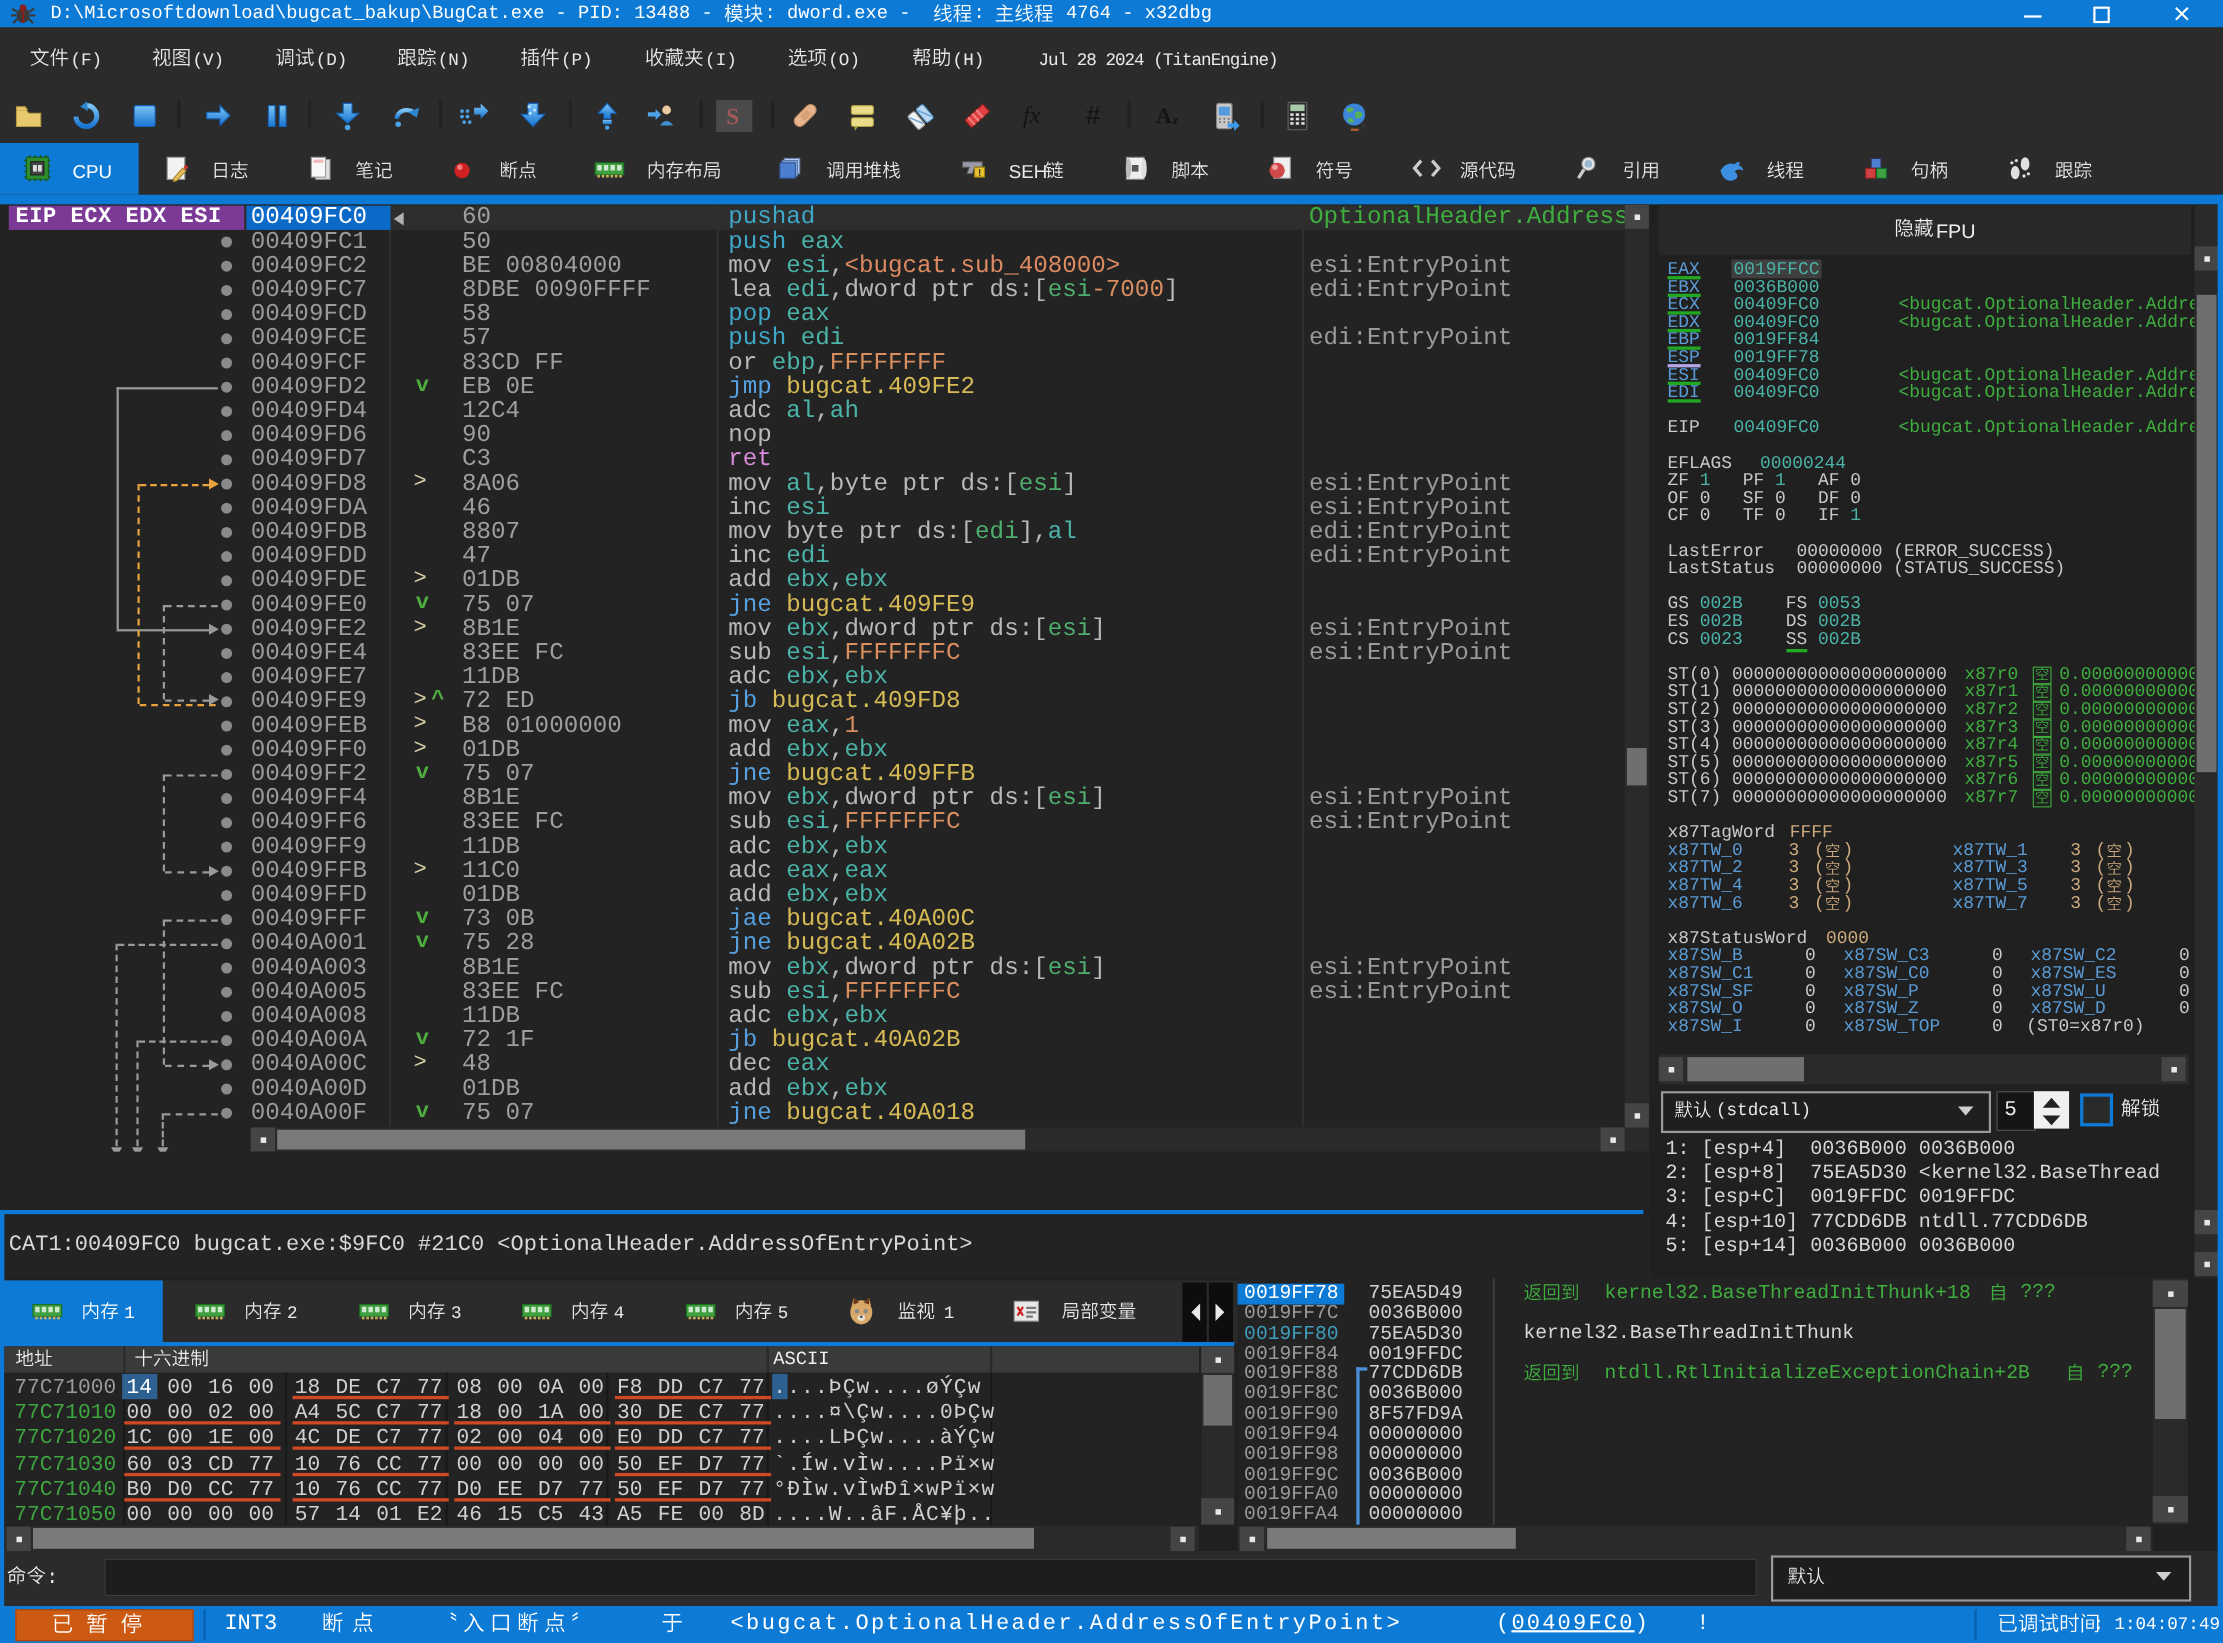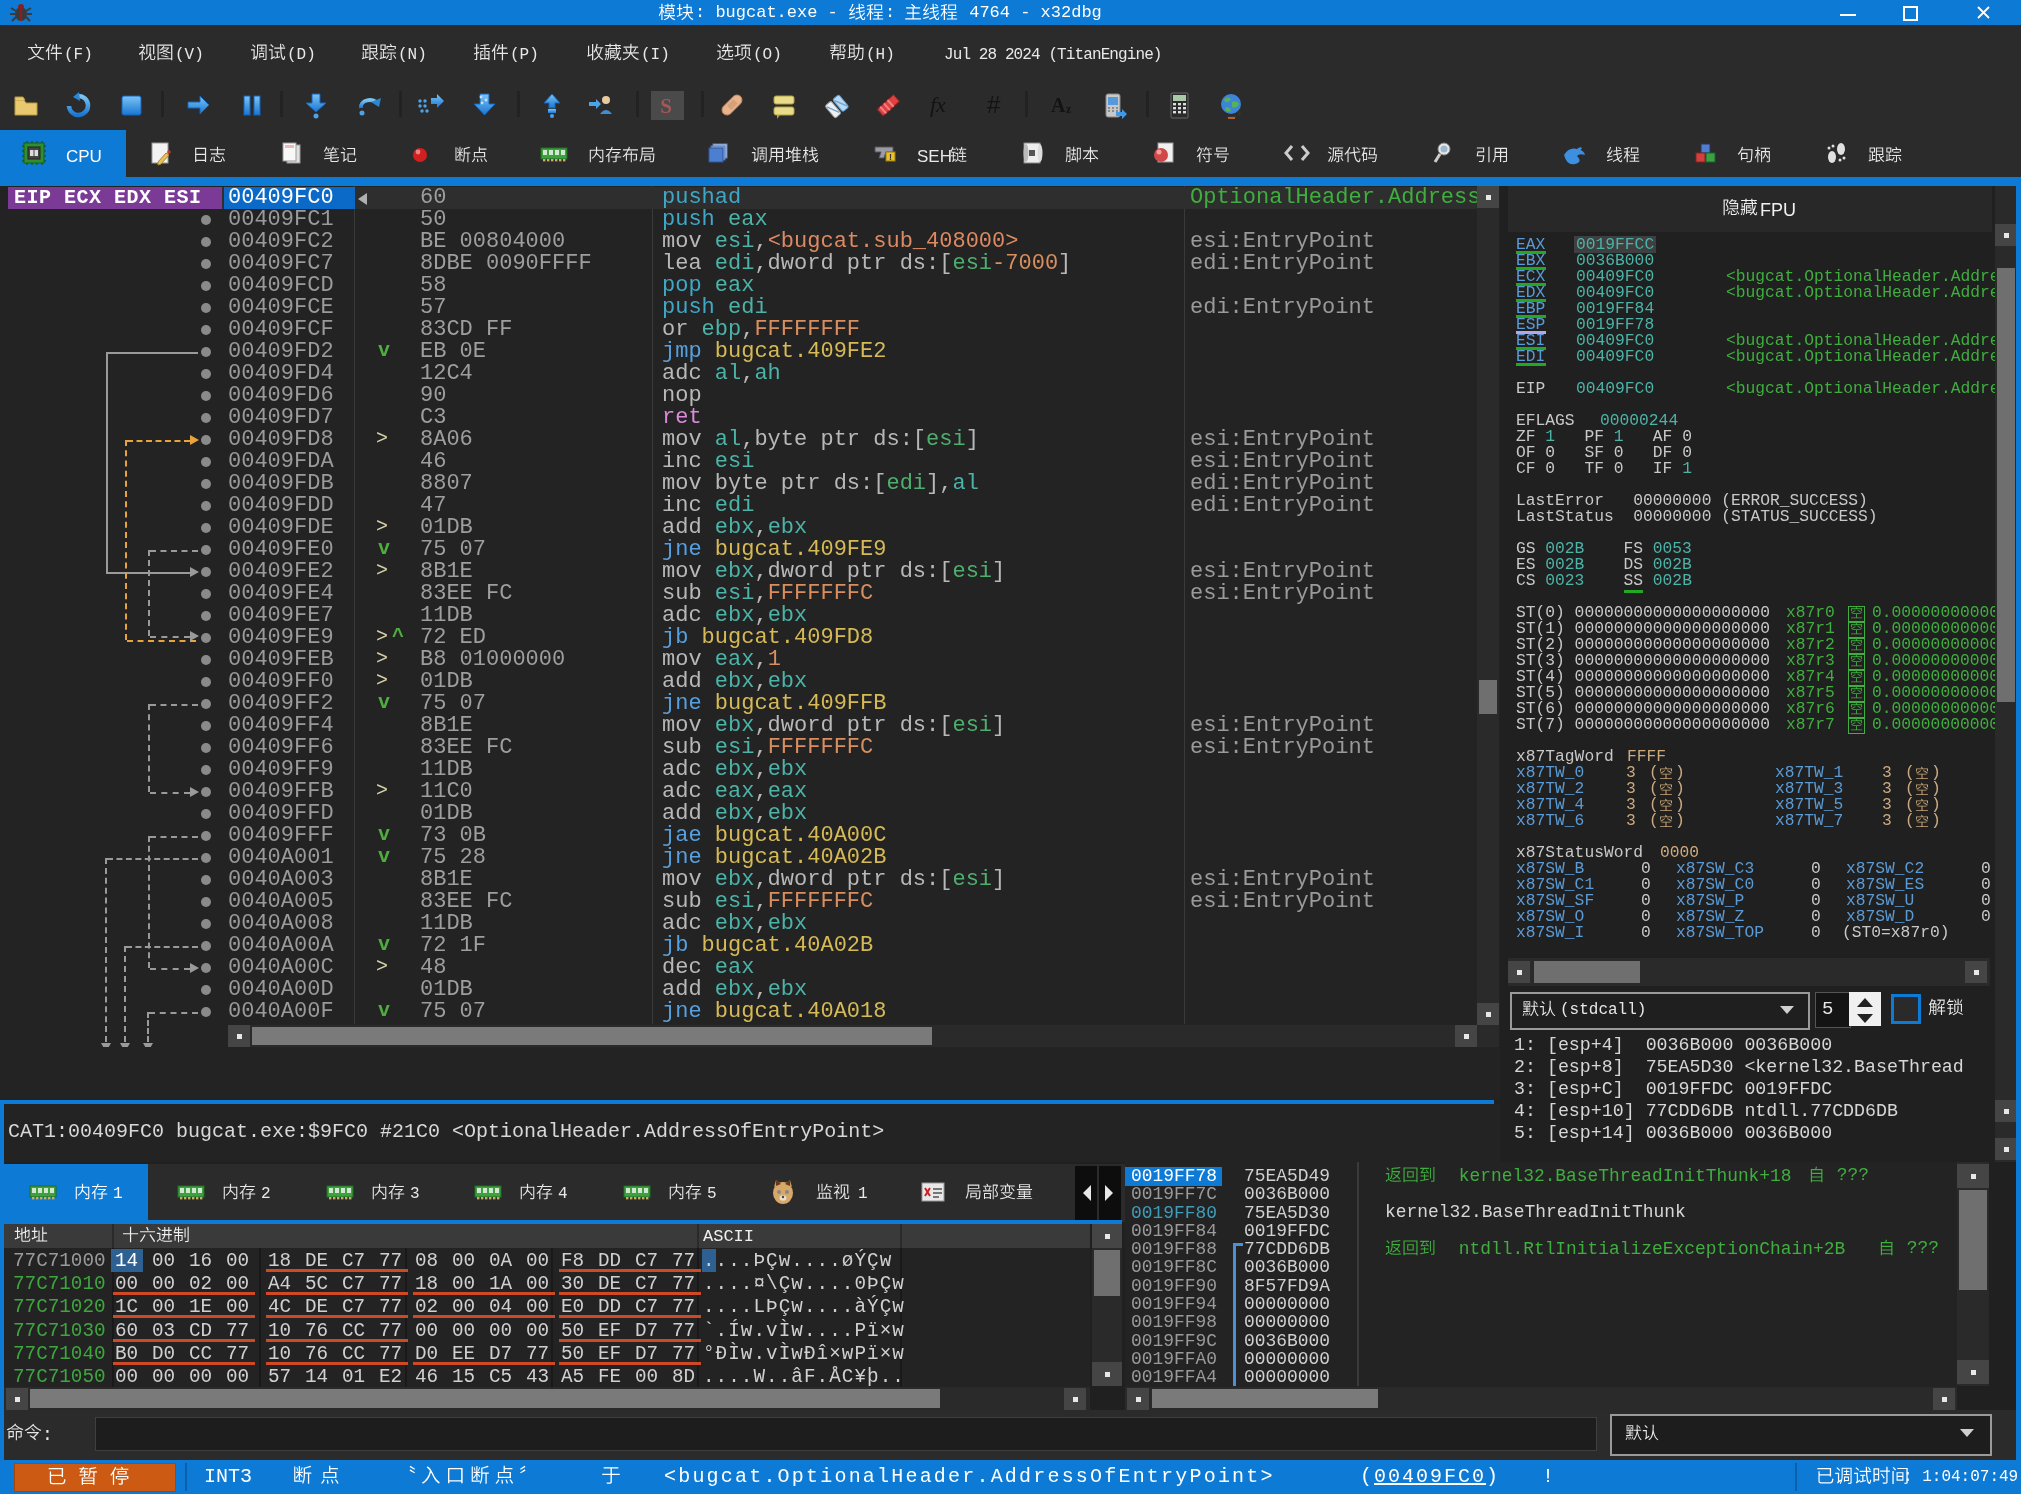--- a/index.html
+++ b/index.html
@@ -78,24 +78,24 @@
         <path id="g301e" d="M10 137 15 128 65 155 57 169ZM10 100 15 91 65 118 57 132Z"></path>
         <path id="g4e8e" d="M11 87H189V74H11ZM95 149H109V5Q109 -3 106 -7Q104 -10 99 -12Q93 -14 83 -14Q74 -15 58 -15Q58 -13 57 -10Q56 -8 55 -5Q54 -3 53 -1Q61 -1 68 -1Q76 -1 81 -1Q87 -1 89 -1Q92 -1 93 0Q95 2 95 5ZM25 153H175V140H25Z"></path>
         <path id="g65f6" d="M23 151H78V22H23V34H66V138H23ZM24 93H71V81H24ZM17 151H30V5H17ZM88 127H192V114H88ZM154 167H167V5Q167 -2 165 -6Q162 -10 157 -11Q152 -13 143 -13Q133 -14 118 -14Q117 -11 116 -7Q114 -3 113 0Q121 0 128 0Q135 -1 140 0Q146 0 148 0Q151 0 152 1Q154 2 154 5ZM95 91 106 97Q112 89 118 81Q124 72 129 63Q135 55 138 49L126 42Q123 48 118 57Q113 65 107 74Q101 84 95 91Z"></path>
         <path id="g95f4" d="M19 123H33V-16H19ZM22 158 32 165Q37 161 42 156Q47 151 51 146Q55 141 57 137L46 129Q44 133 40 138Q36 144 31 149Q27 154 22 158ZM71 156H176V144H71ZM168 156H182V1Q182 -5 180 -8Q179 -11 175 -13Q171 -14 165 -14Q158 -15 149 -15Q149 -12 148 -9Q146 -5 145 -2Q151 -2 157 -2Q163 -2 164 -2Q167 -2 167 -2Q168 -1 168 1ZM75 60V31H125V60ZM75 99V71H125V99ZM63 110H137V20H63Z"></path>
       </defs>
     </svg><div style="position:absolute;left:0px;top:0px;width:2021px;height:25px;background:#0d7ad5;"></div><svg style="position:absolute;left:8px;top:3px;" width="26" height="20" viewBox="0 0 26 20">
       <ellipse cx="13" cy="11" rx="6" ry="7" fill="#3a3a3a"></ellipse>
       <circle cx="13" cy="4" r="3" fill="#8a1f1f"></circle>
       <path d="M3 5 L8 8 M23 5 L18 8 M2 11 L7 11 M24 11 L19 11 M4 18 L8 14 M22 18 L18 14" stroke="#3a3a3a" stroke-width="2"></path>
       <path d="M13 5 v13" stroke="#8a1f1f" stroke-width="2"></path>
-    </svg><div style="position:absolute;left:658px;top:3px;line-height:0"><svg width="36" height="20" viewBox="0 0 400 224" fill="#fff">
+    </svg><div style="position:absolute;left:46px;top:2px;font:17px 'Liberation Mono',monospace;color:#fff;white-space:pre;line-height:21px;">D:\Microsoftdownload\bugcat_bakup\BugCat.exe - PID: 13488 - </div><div style="position:absolute;left:658px;top:3px;line-height:0"><svg width="36" height="20" viewBox="0 0 400 224" fill="#fff">
         <use href="#g6a21" transform="translate(0,176) scale(1,-1)"></use>
         <use href="#g5757" transform="translate(200,176) scale(1,-1)"></use>
-      </svg></div><div style="position:absolute;left:695px;top:2px;font:17px 'Liberation Mono',monospace;color:#fff;white-space:pre;line-height:21px;">: bugcat.exe - </div><div style="position:absolute;left:848px;top:3px;line-height:0"><svg width="36" height="20" viewBox="0 0 400 224" fill="#fff">
+      </svg></div><div style="position:absolute;left:695px;top:2px;font:17px 'Liberation Mono',monospace;color:#fff;white-space:pre;line-height:21px;">: dword.exe - </div><div style="position:absolute;left:848px;top:3px;line-height:0"><svg width="36" height="20" viewBox="0 0 400 224" fill="#fff">
         <use href="#g7ebf" transform="translate(0,176) scale(1,-1)"></use>
         <use href="#g7a0b" transform="translate(200,176) scale(1,-1)"></use>
       </svg></div><div style="position:absolute;left:885px;top:2px;font:17px 'Liberation Mono',monospace;color:#fff;white-space:pre;line-height:21px;">:</div><div style="position:absolute;left:904px;top:3px;line-height:0"><svg width="54" height="20" viewBox="0 0 600 224" fill="#fff">
         <use href="#g4e3b" transform="translate(0,176) scale(1,-1)"></use>
         <use href="#g7ebf" transform="translate(200,176) scale(1,-1)"></use>
         <use href="#g7a0b" transform="translate(400,176) scale(1,-1)"></use>
       </svg></div><div style="position:absolute;left:959px;top:2px;font:17px 'Liberation Mono',monospace;color:#fff;white-space:pre;line-height:21px;"> 4764 - x32dbg</div><div style="position:absolute;left:1840px;top:14px;width:16px;height:2px;background:#fff;"></div><div style="position:absolute;left:1903px;top:6px;width:11px;height:11px;border:2px solid #fff"></div><svg style="position:absolute;left:1977px;top:6px;" width="13" height="13" viewBox="0 0 13 13">
       <path d="M1 1 L12 12 M12 1 L1 12" stroke="#fff" stroke-width="1.8"></path>
     </svg><div style="position:absolute;left:0px;top:25px;width:2021px;height:52px;background:#2b2b2b;"></div><div style="position:absolute;left:27px;top:43px;line-height:0"><svg width="36" height="20" viewBox="0 0 400 224" fill="#e8e8e8">
         <use href="#g6587" transform="translate(0,176) scale(1,-1)"></use>

